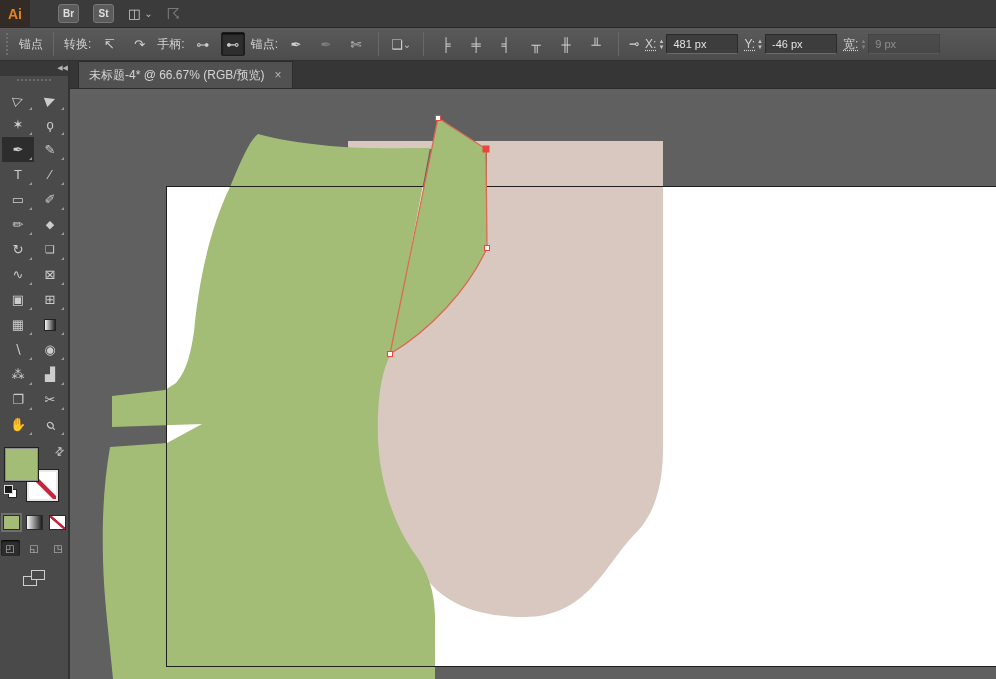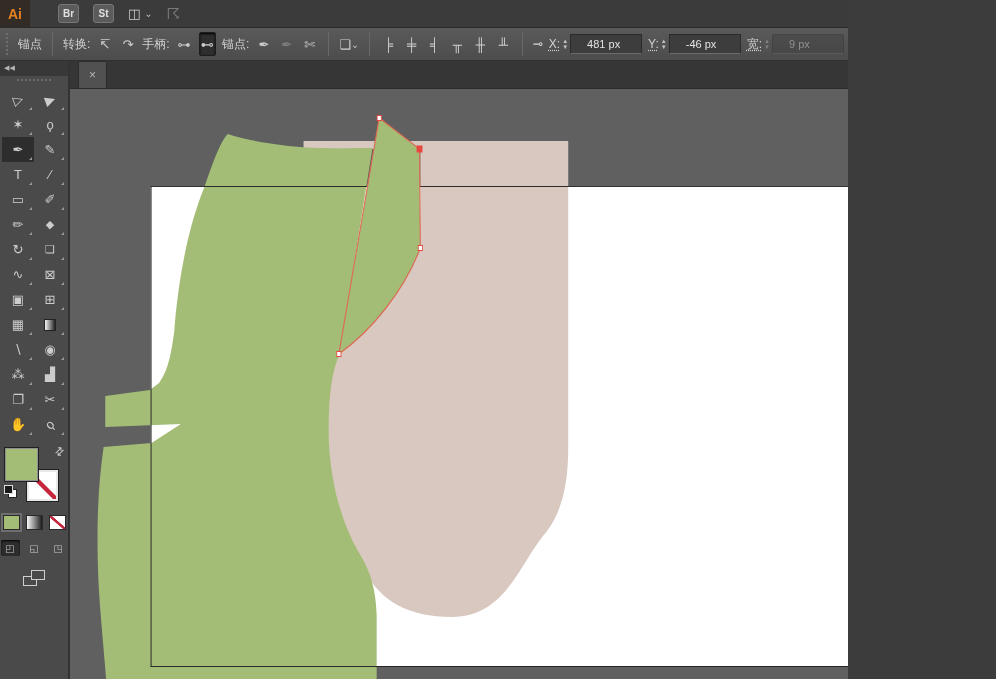--- a/index.html
+++ b/index.html
@@ -1,18 +1,18 @@
 <!DOCTYPE html>
 <html><head>
 <meta charset="utf-8">
 <style>
   * { margin:0; padding:0; box-sizing:border-box; }
   html,body { width:996px; height:679px; overflow:hidden; }
   body { font-family:"Liberation Sans","DejaVu Sans",sans-serif; background:#3c3c3c; }
-  #app { position:relative; width:848px; height:679px; display:flex; flex-direction:column; }
+  #app { position:relative; width:996px; height:679px; display:flex; flex-direction:column;text-align:right; }
 
   
   .menubar { height:28px; background:#3b3b3b; display:flex; align-items:center; border-bottom:1px solid #2a2a2a; flex:0 0 auto; }
   .ai-logo { width:30px; height:27px; background:#322b26; color:#e8821e; font-weight:bold; font-size:14px; display:flex; align-items:center; justify-content:center; }
   .menu-items { display:flex; align-items:center; height:100%; }
   .menu-item { color:#d8d8d8; font-size:12px; padding:0 11px; height:100%; display:flex; align-items:center; cursor:default; }
   .menubar-right { display:flex; align-items:center; gap:14px; margin-left:28px; }
   .mini-app-btn { width:21px; height:19px; background:#5b5b5b; border:1px solid #777; border-radius:3px; color:#e0e0e0; font-size:10px; font-weight:bold; display:flex; align-items:center; justify-content:center; }
   .ws-btn { display:flex; align-items:center; gap:4px; color:#bdbdbd; }
   .ws-glyph { font-size:13px; color:#cfcfcf; }
@@ -23,21 +23,21 @@
   .controlbar { height:33px; background:linear-gradient(#5a5a5a,#4c4c4c); border-bottom:1px solid #303030; display:flex; align-items:center; padding:0 4px; gap:6px; color:#cfcfcf; font-size:12px; overflow:hidden; flex:0 0 auto; }
   .grip { width:5px; height:22px; border-left:2px dotted #6e6e6e; margin:0 2px; }
   .cb-label { white-space:nowrap; color:#d2d2d2; }
   .cb-sep { width:1px; height:24px; background:#3a3a3a; border-right:1px solid #686868; margin:0 4px; }
   .icon-btn { width:24px; height:24px; display:flex; align-items:center; justify-content:center; color:#cdcdcd; font-size:13px; border-radius:2px; cursor:default; }
   .icon-btn.pressed { background:#2e2e2e; border:1px solid #1d1d1d; box-shadow:inset 0 1px 2px #000; }
   .icon-btn.dim { opacity:.35; }
   .num-field { display:flex; align-items:center; gap:2px; }
   .stepper { display:flex; flex-direction:column; gap:1px; }
   .stepper span { font-size:6px; line-height:5px; color:#c4c4c4; }
-  .val-box { width:72px; height:20px; background:#3d3d3d; border:1px solid #2b2b2b; border-bottom-color:#6a6a6a; color:#e3e3e3; font-size:11px; display:flex; align-items:center; padding-left:16px; }
+  .val-box { width:72px; height:20px; background:#3d3d3d; border:1px solid #2b2b2b; border-bottom-color:#6a6a6a; color:#e3e3e3; font-size:11px; display:flex; align-items:center; padding-left:6px; }
   .num-field.dim .val-box, .num-field.dim .stepper span, .cb-label.dim { opacity:.4; }
   .u { text-decoration:underline; text-decoration-style:dotted; text-underline-offset:2px; }
 
   
   .workspace { flex:1; display:flex; min-height:0; }
 
   
   .toolpanel { width:70px; background:#4a4a4a; border-right:2px solid #333; display:flex; flex-direction:column; align-items:center; flex:0 0 auto; }
   .tp-header { width:100%; height:15px; background:#383838; color:#b5b5b5; font-size:9px; padding-left:4px; line-height:14px; }
   .tp-grip { width:34px; height:6px; margin:3px 0 2px; border-top:2px dotted #6a6a6a; }
@@ -292,20 +292,21 @@
       </div>
       <div class="screen-mode">
         <span class="r1"></span>
           <span class="r2"></span>
       </div>
     </div>
 
     <div class="docarea">
       <div class="tabbar">
         <div class="doc-tab">
+          <span>未标题-4* @ 66.67% (RGB/预览)</span>
           <span class="tab-close">×</span>
         </div>
       </div>
 
       <div class="canvas">
         <svg viewBox="70 89 926 590" preserveAspectRatio="none">
 
           <rect x="166" y="186" width="902" height="480" fill="#ffffff"></rect>
 
           <path d="M 348,141 L 663,141 L 663,448

